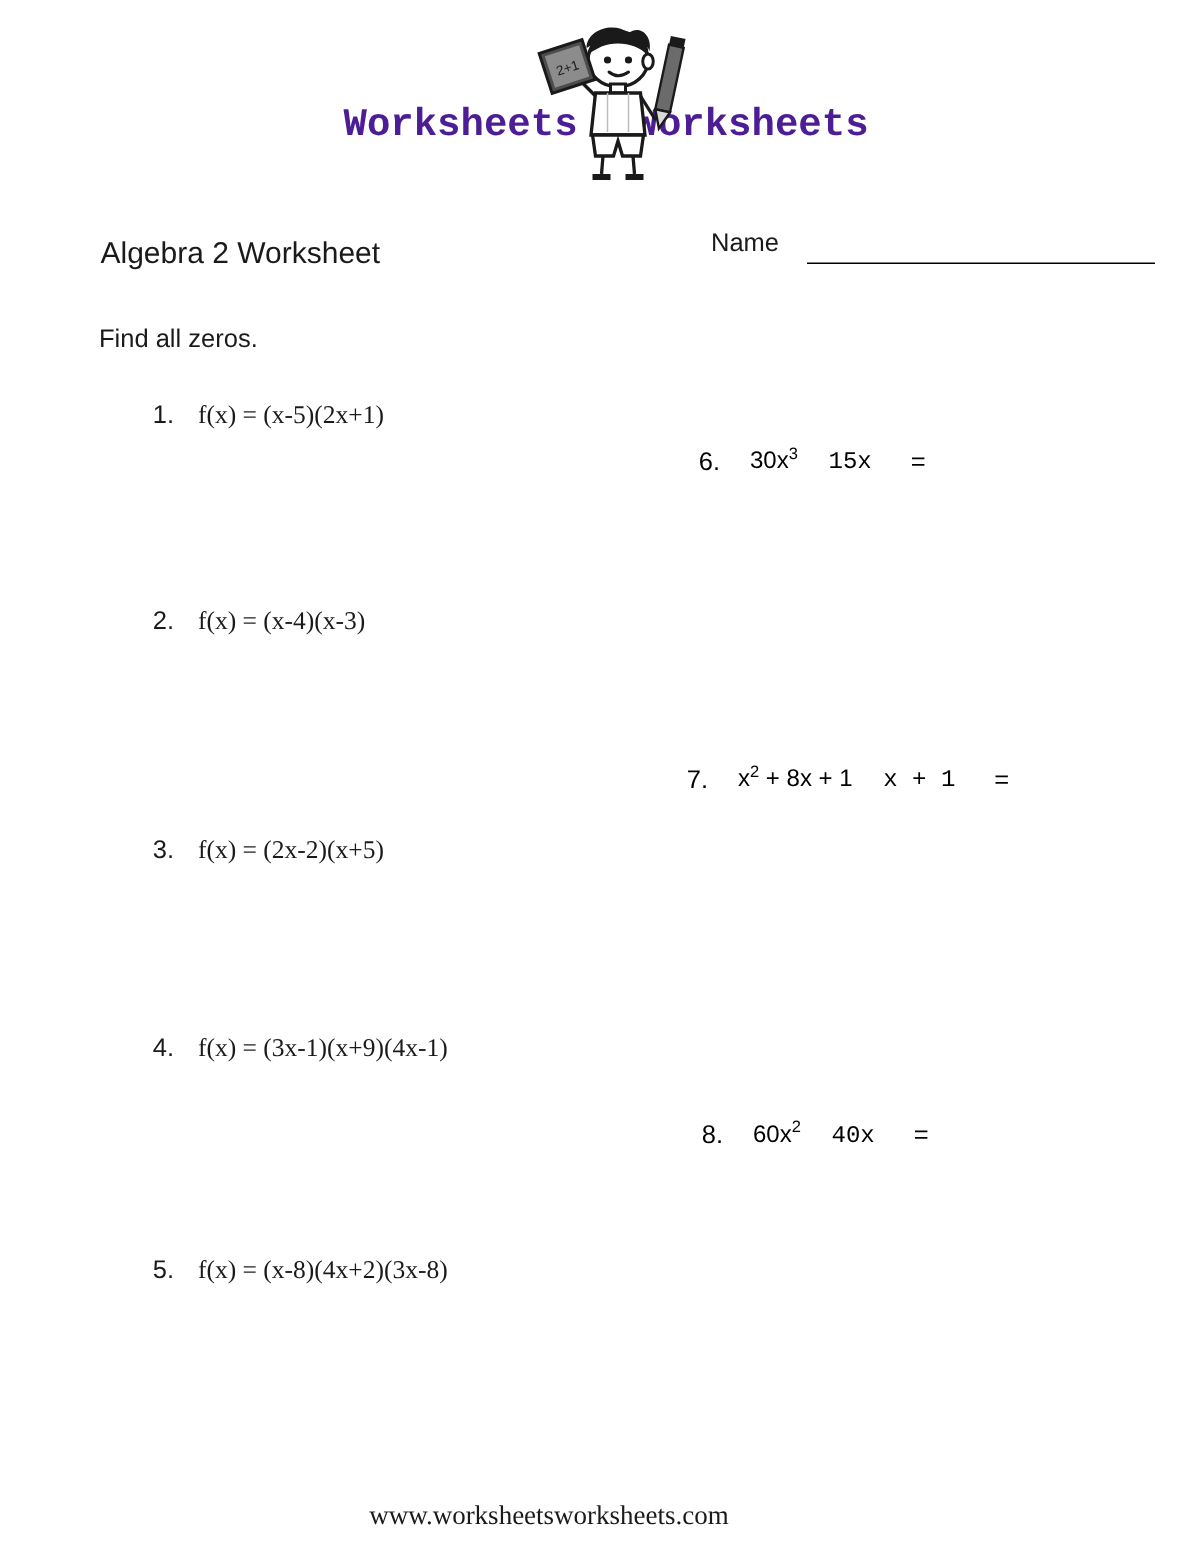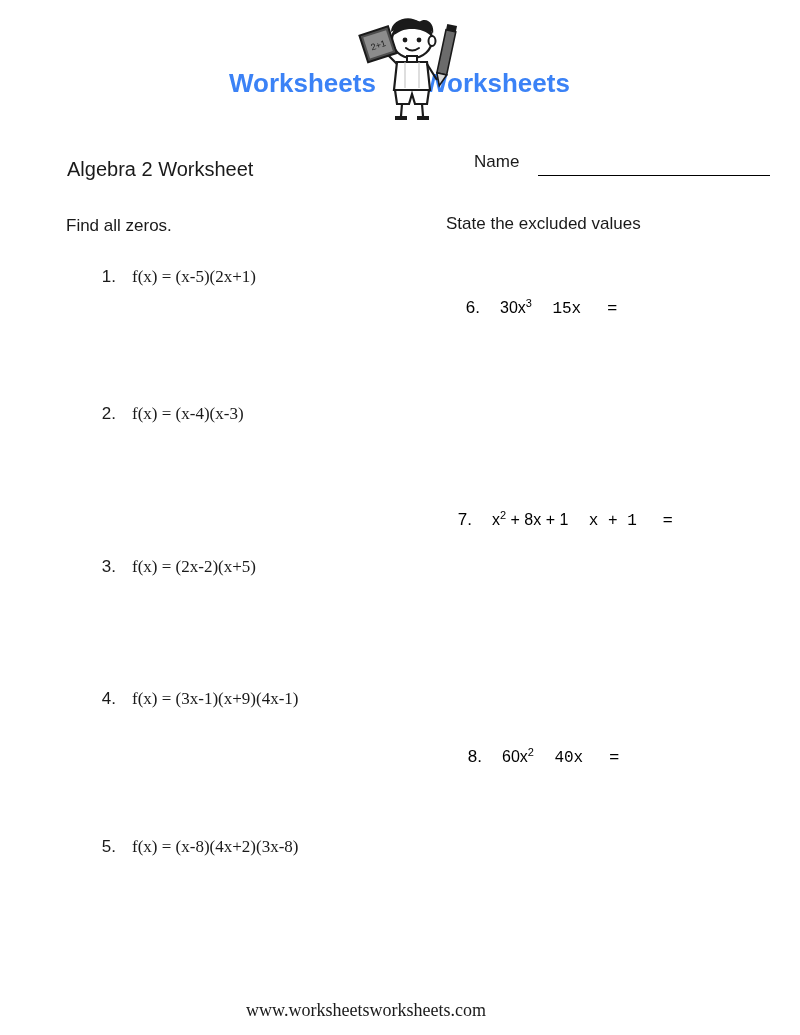--- a/index.html
+++ b/index.html
@@ -26,25 +26,25 @@
   }
   .logo-inner {
     position: relative;
     width: 330px;
     margin: 0 auto;
     height: 118px;
   }
   .logo-word {
     position: absolute;
     top: 60px;
-    font-family: Liberation Sans, sans-serif;
+    font-family: Liberation Mono, monospace;
     font-weight: bold;
     font-size: 26px;
     letter-spacing: 0px;
-    color: #3b82f6;
+    color: #4c1d95;
   }
   .logo-word.left { left: -6px; }
   .logo-word.right { left: 188px; }
 
   .mascot {
     position: absolute;
     left: 118px;
     top: 2px;
     width: 112px;
     height: 112px;
@@ -261,21 +261,20 @@
     <span class="pbody">f(x) = (3x-1)(x+9)(4x-1)</span>
   </div>
 
   <div class="problem" id="q5">
     <span class="pnum">5.</span>
     <span class="pbody">f(x) = (x-8)(4x+2)(3x-8)</span>
   </div>
 </div>
 
 <div class="col-right">
-  <div class="instruction">State the excluded values</div>
 
   <div class="frac-problem" id="q6">
     <span class="frac-num">6.</span>
     <span class="frac">
       <span class="top"><span>30x</span><sup>3</sup></span>
       <span class="bar"></span>
       <span class="bot">15x</span>
     </span>
     <span class="equals">=</span>
   </div>

